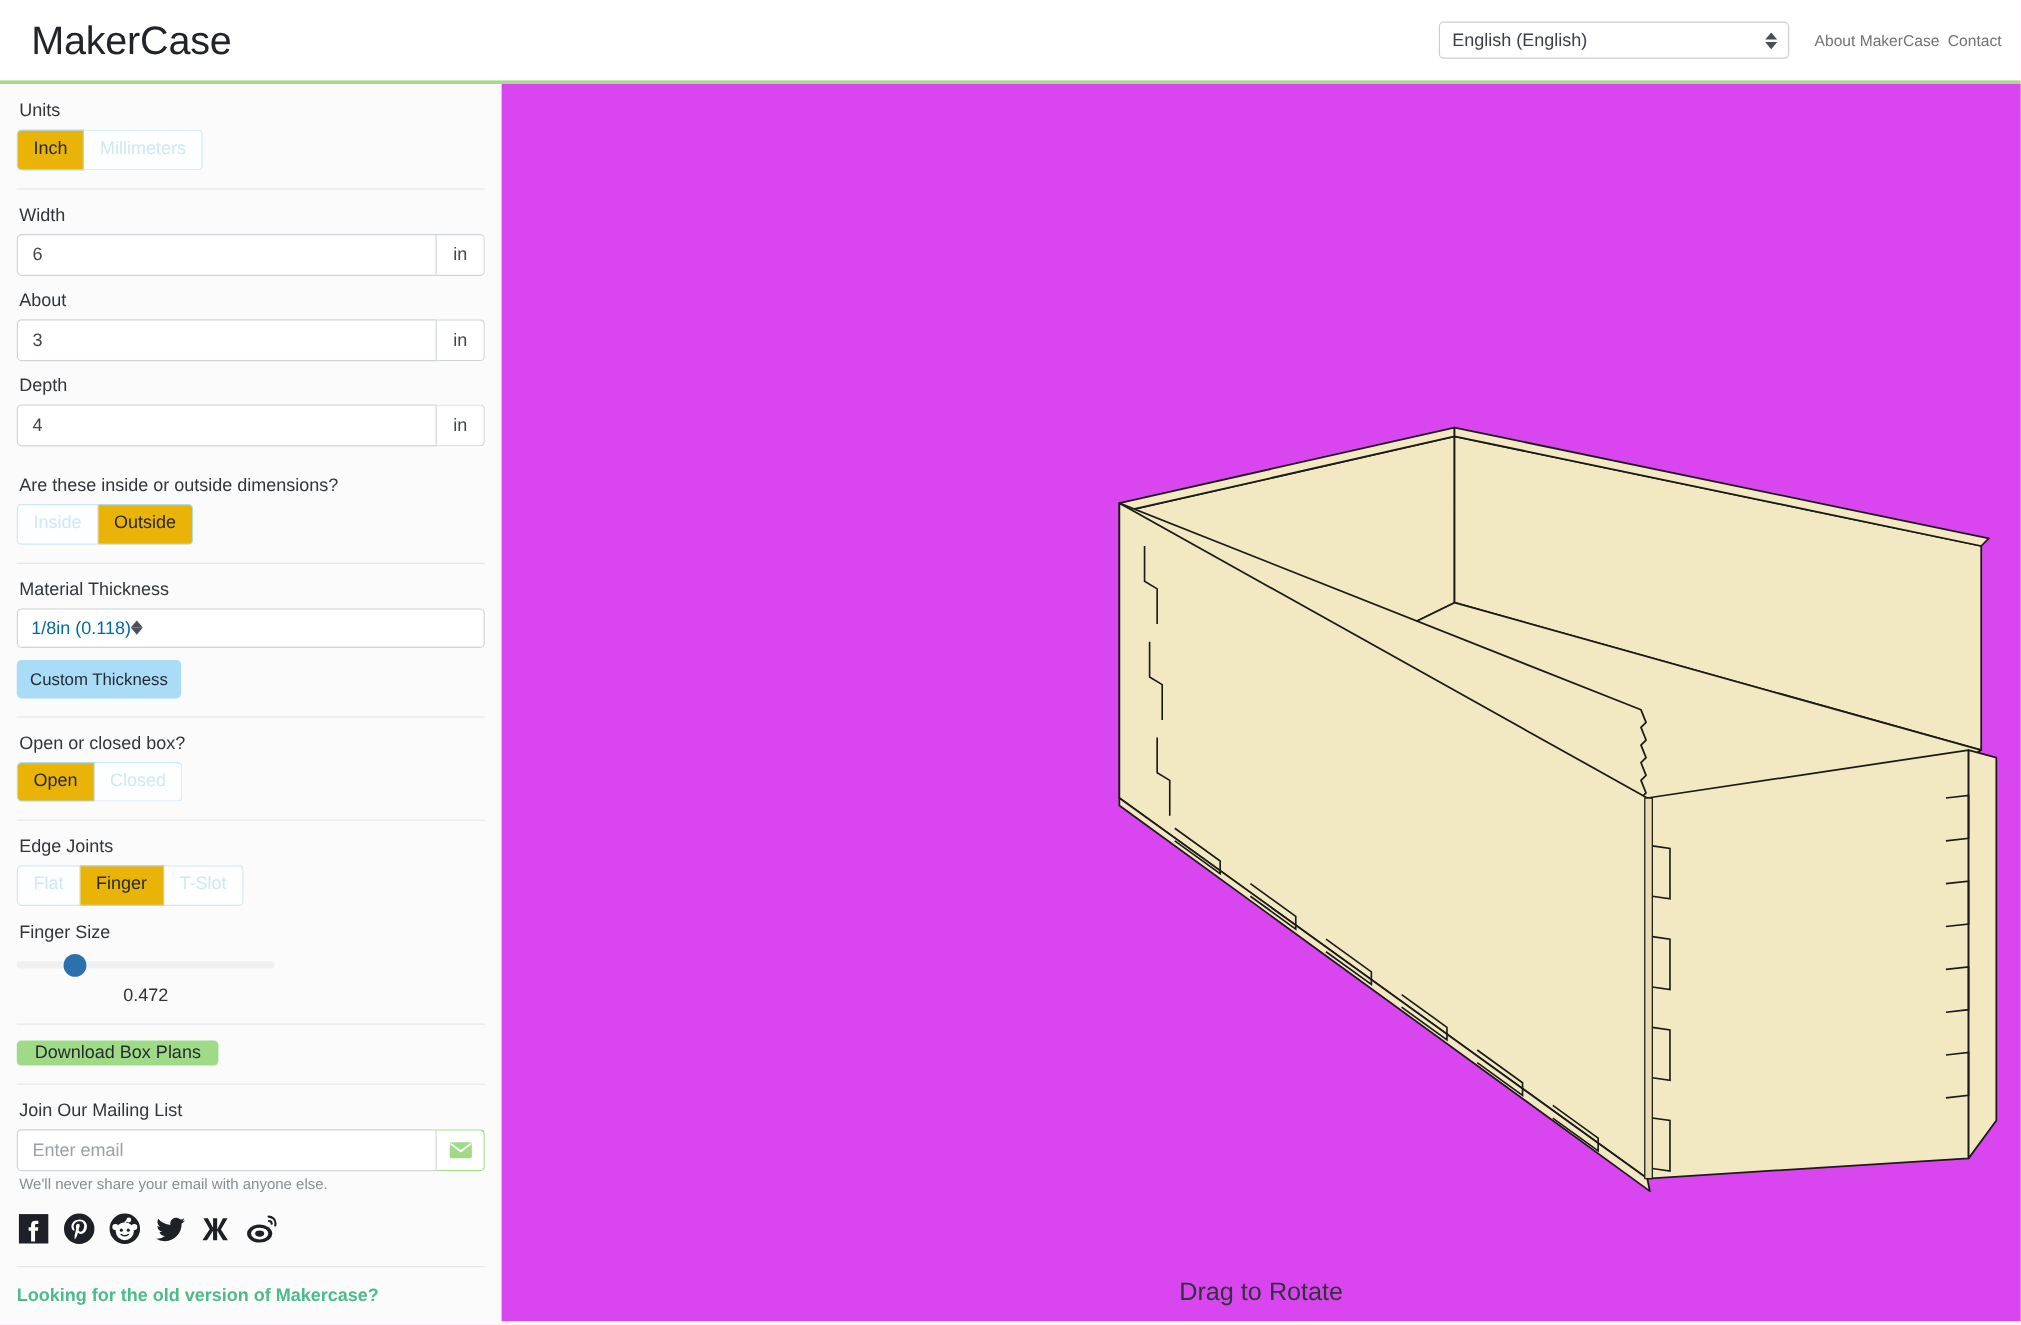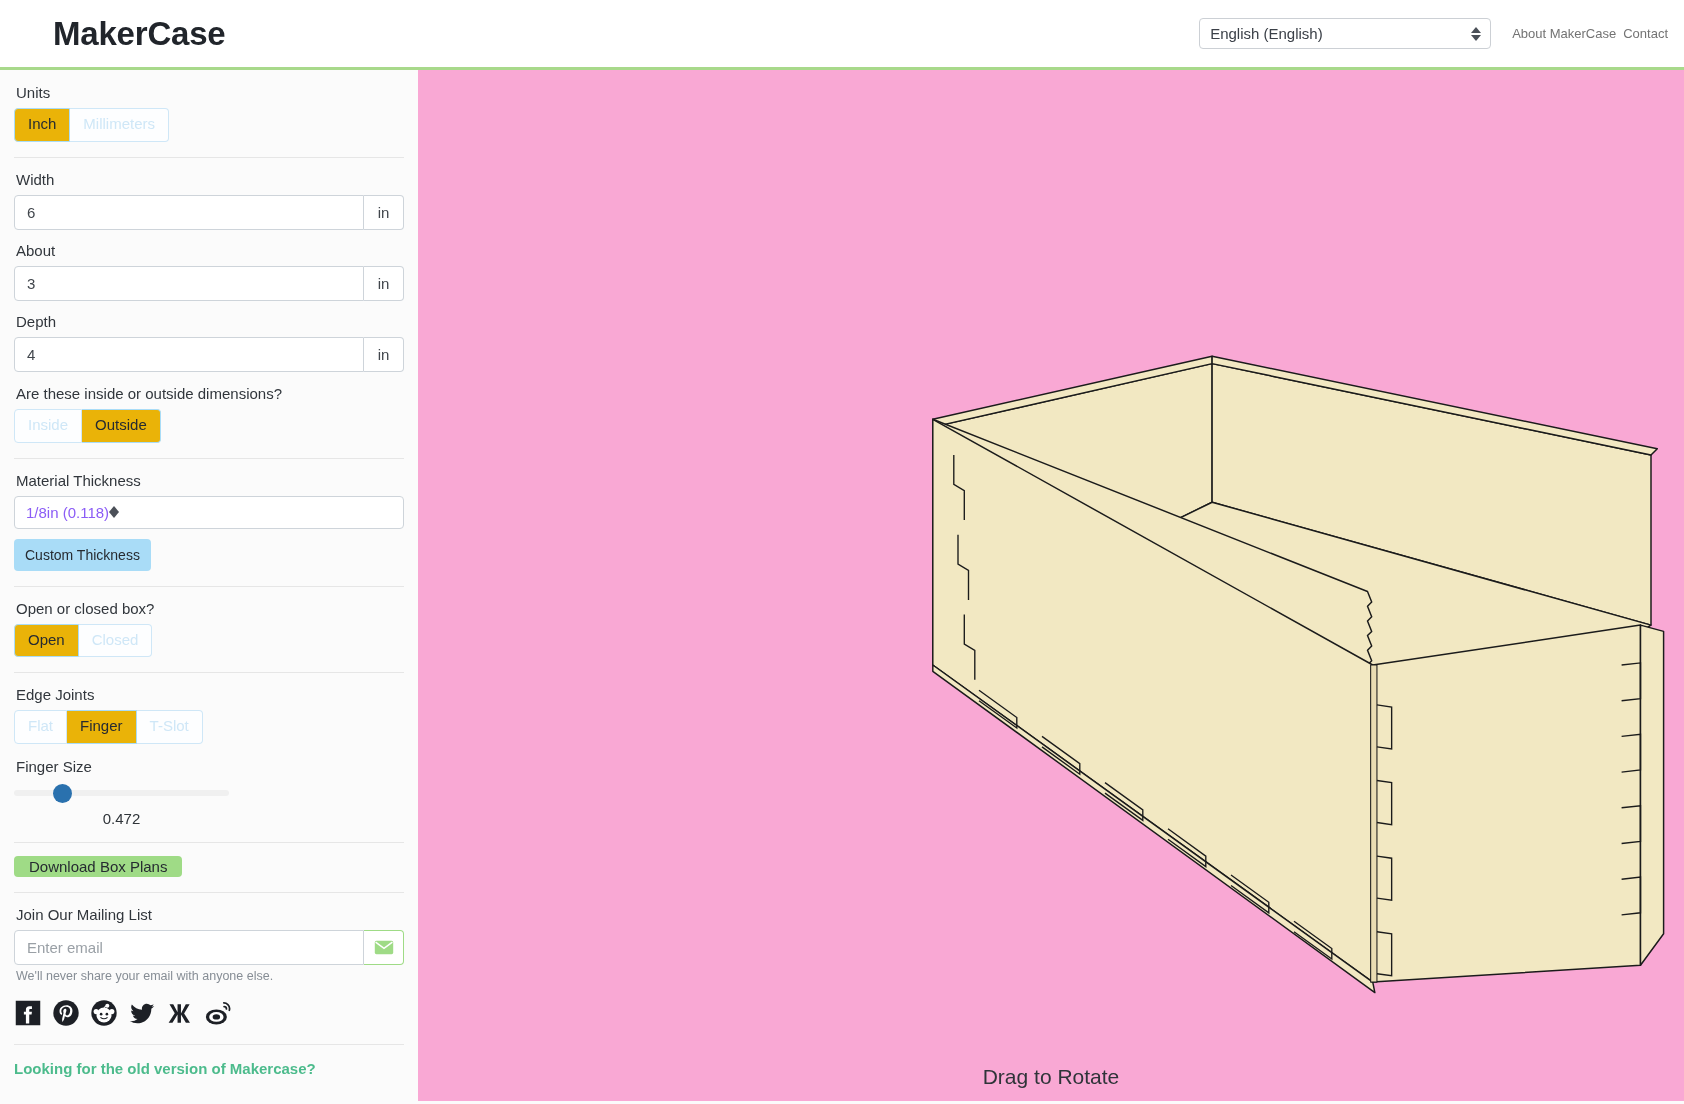--- a/index.html
+++ b/index.html
@@ -17,25 +17,24 @@
     position: relative;
     height: 70px;
     background: #ffffff;
     border-bottom: 3px solid #a8d98b;
     display: flex;
     align-items: center;
     padding: 0 16px 0 26px;
   }
   .brand {
     font-size: 33px;
-    font-weight: 700;
+    font-weight: 400;
     color: #21252b;
     letter-spacing: -0.2px;
     line-height: 1;
-    margin-left: 27px;
   }
   .header-right {
     margin-left: auto;
     display: flex;
     align-items: center;
     gap: 0;
   }
   .lang-select {
     position: relative;
     width: 292px;
@@ -80,21 +79,21 @@
   .page { display: flex; height: 1031px; }
   .sidebar {
     width: 418px;
     padding: 14px 14px 0 14px;
     background: #fbfbfb;
     flex: 0 0 418px;
   }
   .viewer {
     flex: 1;
     position: relative;
-    background: #f9a8d4;
+    background: #d946ef;
   }
 
   
   .field-label {
     font-size: 15px;
     color: #31363c;
     margin: 0 0 6px 2px;
     line-height: 1.2;
   }
   .hr {
@@ -155,21 +154,21 @@
     position: relative;
     width: 390px;
     height: 33px;
     border: 1px solid #ced4da;
     border-radius: 4px;
     background: #fff;
     display: flex;
     align-items: center;
     padding: 0 30px 0 11px;
     font-size: 15px;
-    color: #8b5cf6;
+    color: #0369a1;
     cursor: pointer;
   }
 
   .btn-custom {
     font-size: 14px;
     background: #a9dcf7;
     color: #262b31;
     border: none;
     border-radius: 4px;
     padding: 8px 11px;
@@ -313,21 +312,21 @@
     </div>
 
     
     <div class="field-label" style="margin-top:12px">Depth</div>
     <div class="input-row">
       <input type="text" value="4" style="">
       <span class="addon">in</span>
     </div>
 
     
-    <div class="field-label" style="margin-top:13px">Are these inside or outside dimensions?</div>
+    <div class="field-label" style="margin-top:24px">Are these inside or outside dimensions?</div>
     <div class="btn-group">
       <button class="seg">Inside</button>
       <button class="seg on">Outside</button>
     </div>
 
     <hr class="hr">
 
     
     <div class="field-label">Material Thickness</div>
     <div class="sel">

